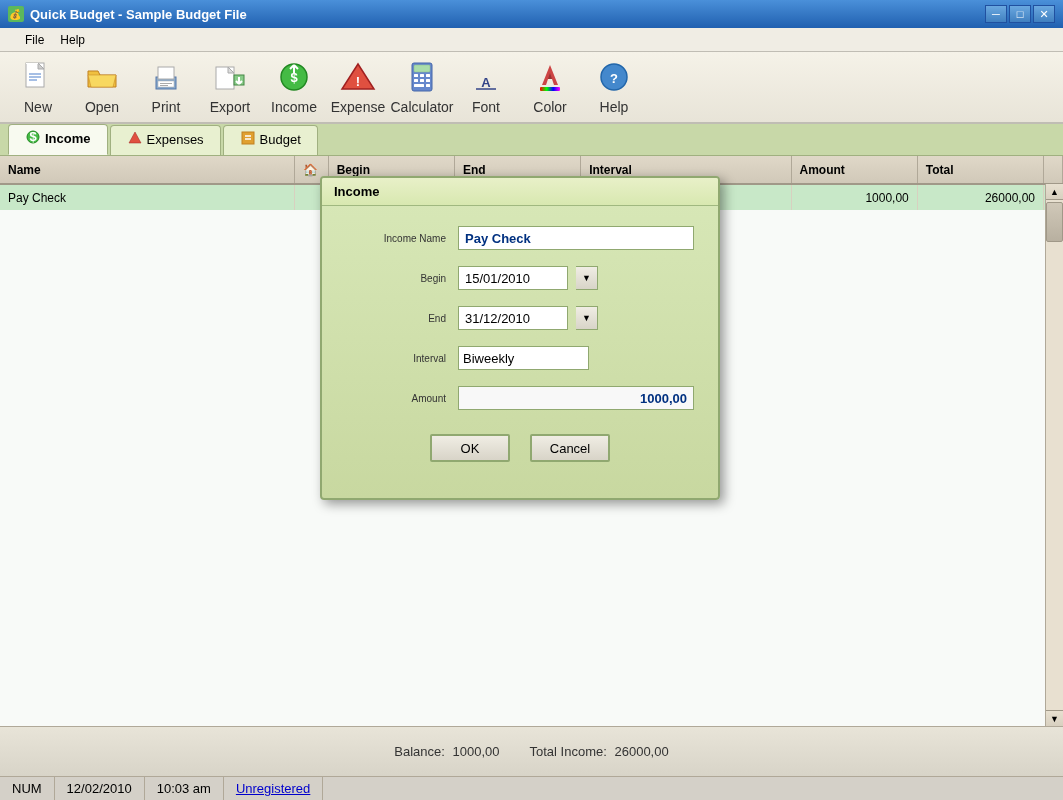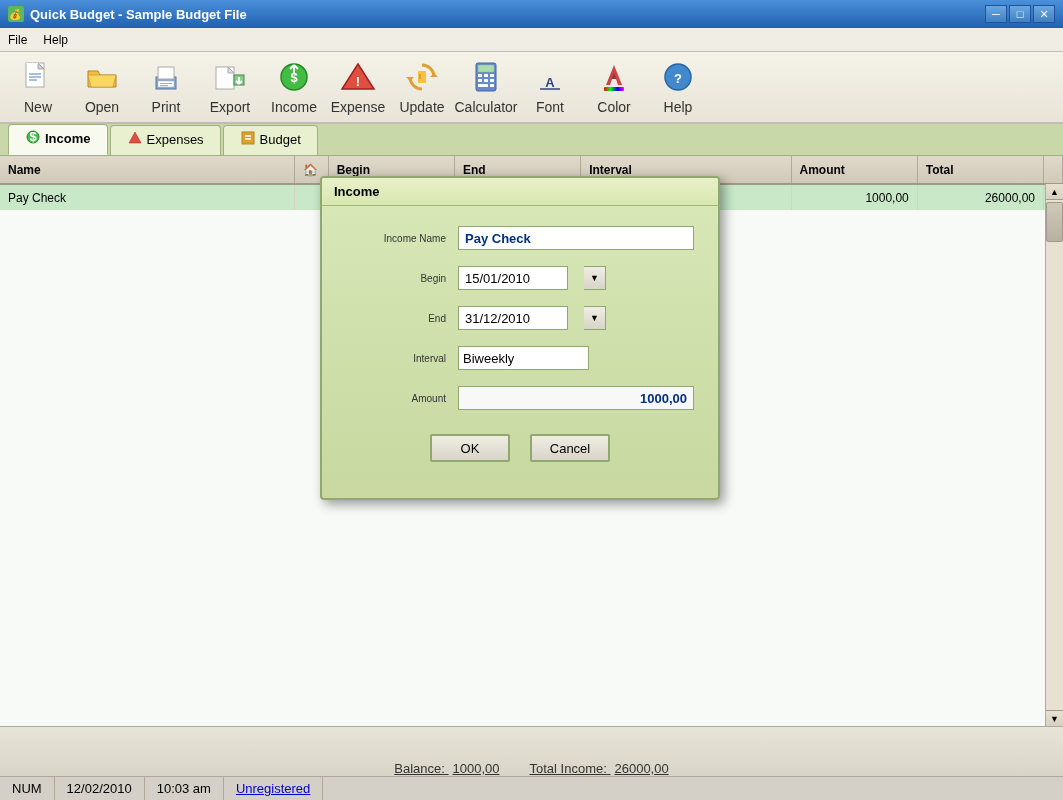--- a/index.html
+++ b/index.html
@@ -25,21 +25,21 @@
       border: 1px solid #2050a0; color: white; font-size: 11px; cursor: pointer;
       display: flex; align-items: center; justify-content: center;
     }
 
     
     .menu-bar {
       background: #f0ede4;
       height: 24px;
       display: flex;
       align-items: center;
-      padding: 0 0;
+      padding: 0 17px;
       border-bottom: 1px solid #c0bdb4;
     }
     .menu-item {
       padding: 2px 8px;
       cursor: pointer;
       font-size: 12px;
     }
 
     
     .toolbar {
@@ -157,27 +157,26 @@
       height: calc(100% - 28px);
       background: #e8e0d0;
       border-left: 1px solid #b0a898;
     }
 
     
     .status-bar {
       background: linear-gradient(to bottom, #e8e4d8, #d8d4c8);
       height: 50px;
       display: flex;
-      align-items: flex-end;
+      align-items: center;
       justify-content: center;
       border-top: 1px solid #b0a898;
       font-size: 13px;
       color: #333;
       gap: 30px;
-      text-decoration: underline;
     }
 
     
     .bottom-bar {
       background: #d4d0c8;
       height: 24px;
       display: flex;
       align-items: flex-start;
       border-top: 1px solid #b0a898;
       font-size: 11px;
@@ -242,21 +241,21 @@
       font-weight: bold;
       outline: none;
     }
     .form-input-amount {
       text-align: right;
       background: #f8f8f8;
     }
     .date-input-wrap {
       display: flex;
       align-items: center;
-      gap: 16px;
+      gap: 8px;
     }
     .date-input {
       height: 24px;
       padding: 2px 6px;
       border: 1px solid #90a870;
       background: white;
       font-size: 13px;
       outline: none;
       width: 110px;
     }
@@ -392,33 +391,20 @@
   <button class="tool-btn">
     <div class="tool-icon">
       <svg width="36" height="36" viewBox="0 0 36 36">
         <path d="M18,5 L34,30 L2,30 Z" fill="#e05040" stroke="#a02020" stroke-width="1.5"></path>
         <text x="18" y="27" text-anchor="middle" fill="white" font-size="11" font-weight="bold">!</text>
       </svg>
     </div>
     <span class="tool-label">Expense</span>
   </button>
 
-  <button class="tool-btn">
-    <div class="tool-icon">
-      <svg width="36" height="36" viewBox="0 0 36 36">
-        <path d="M18,6 A12,12 0 0 1 30,18" fill="none" stroke="#e0a030" stroke-width="3"></path>
-        <path d="M18,30 A12,12 0 0 1 6,18" fill="none" stroke="#e0a030" stroke-width="3"></path>
-        <polygon points="30,14 34,18 26,18" fill="#e0a030"></polygon>
-        <polygon points="6,22 2,18 10,18" fill="#e0a030"></polygon>
-        <rect x="14" y="12" width="8" height="12" rx="1" fill="#f8c040"></rect>
-        <line x1="16" y1="15" x2="16" y2="20" stroke="#c08020" stroke-width="1"></line>
-      </svg>
-    </div>
-    <span class="tool-label">Update</span>
-  </button>
 
   <button class="tool-btn">
     <div class="tool-icon">
       <svg width="36" height="36" viewBox="0 0 36 36">
         <rect x="8" y="4" width="20" height="28" rx="2" fill="#6688cc" stroke="#4466aa" stroke-width="1"></rect>
         <rect x="10" y="6" width="16" height="7" rx="1" fill="#aaddaa" stroke="#88bb88" stroke-width="0.5"></rect>
         <rect x="10" y="15" width="4" height="3" rx="0.5" fill="white"></rect>
         <rect x="16" y="15" width="4" height="3" rx="0.5" fill="white"></rect>
         <rect x="22" y="15" width="4" height="3" rx="0.5" fill="white"></rect>
         <rect x="10" y="20" width="4" height="3" rx="0.5" fill="white"></rect>

